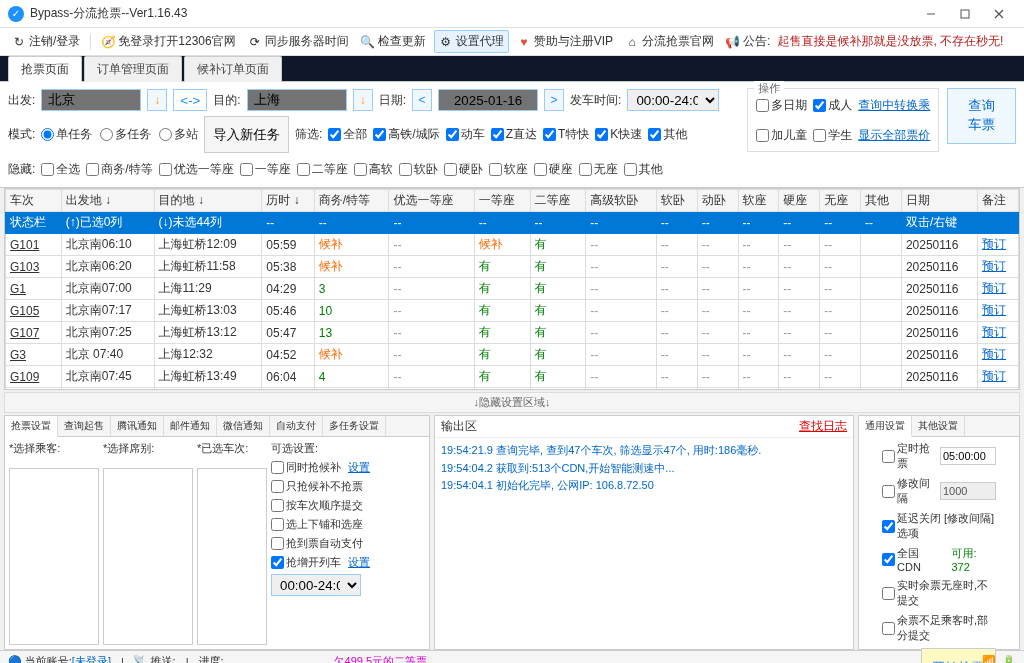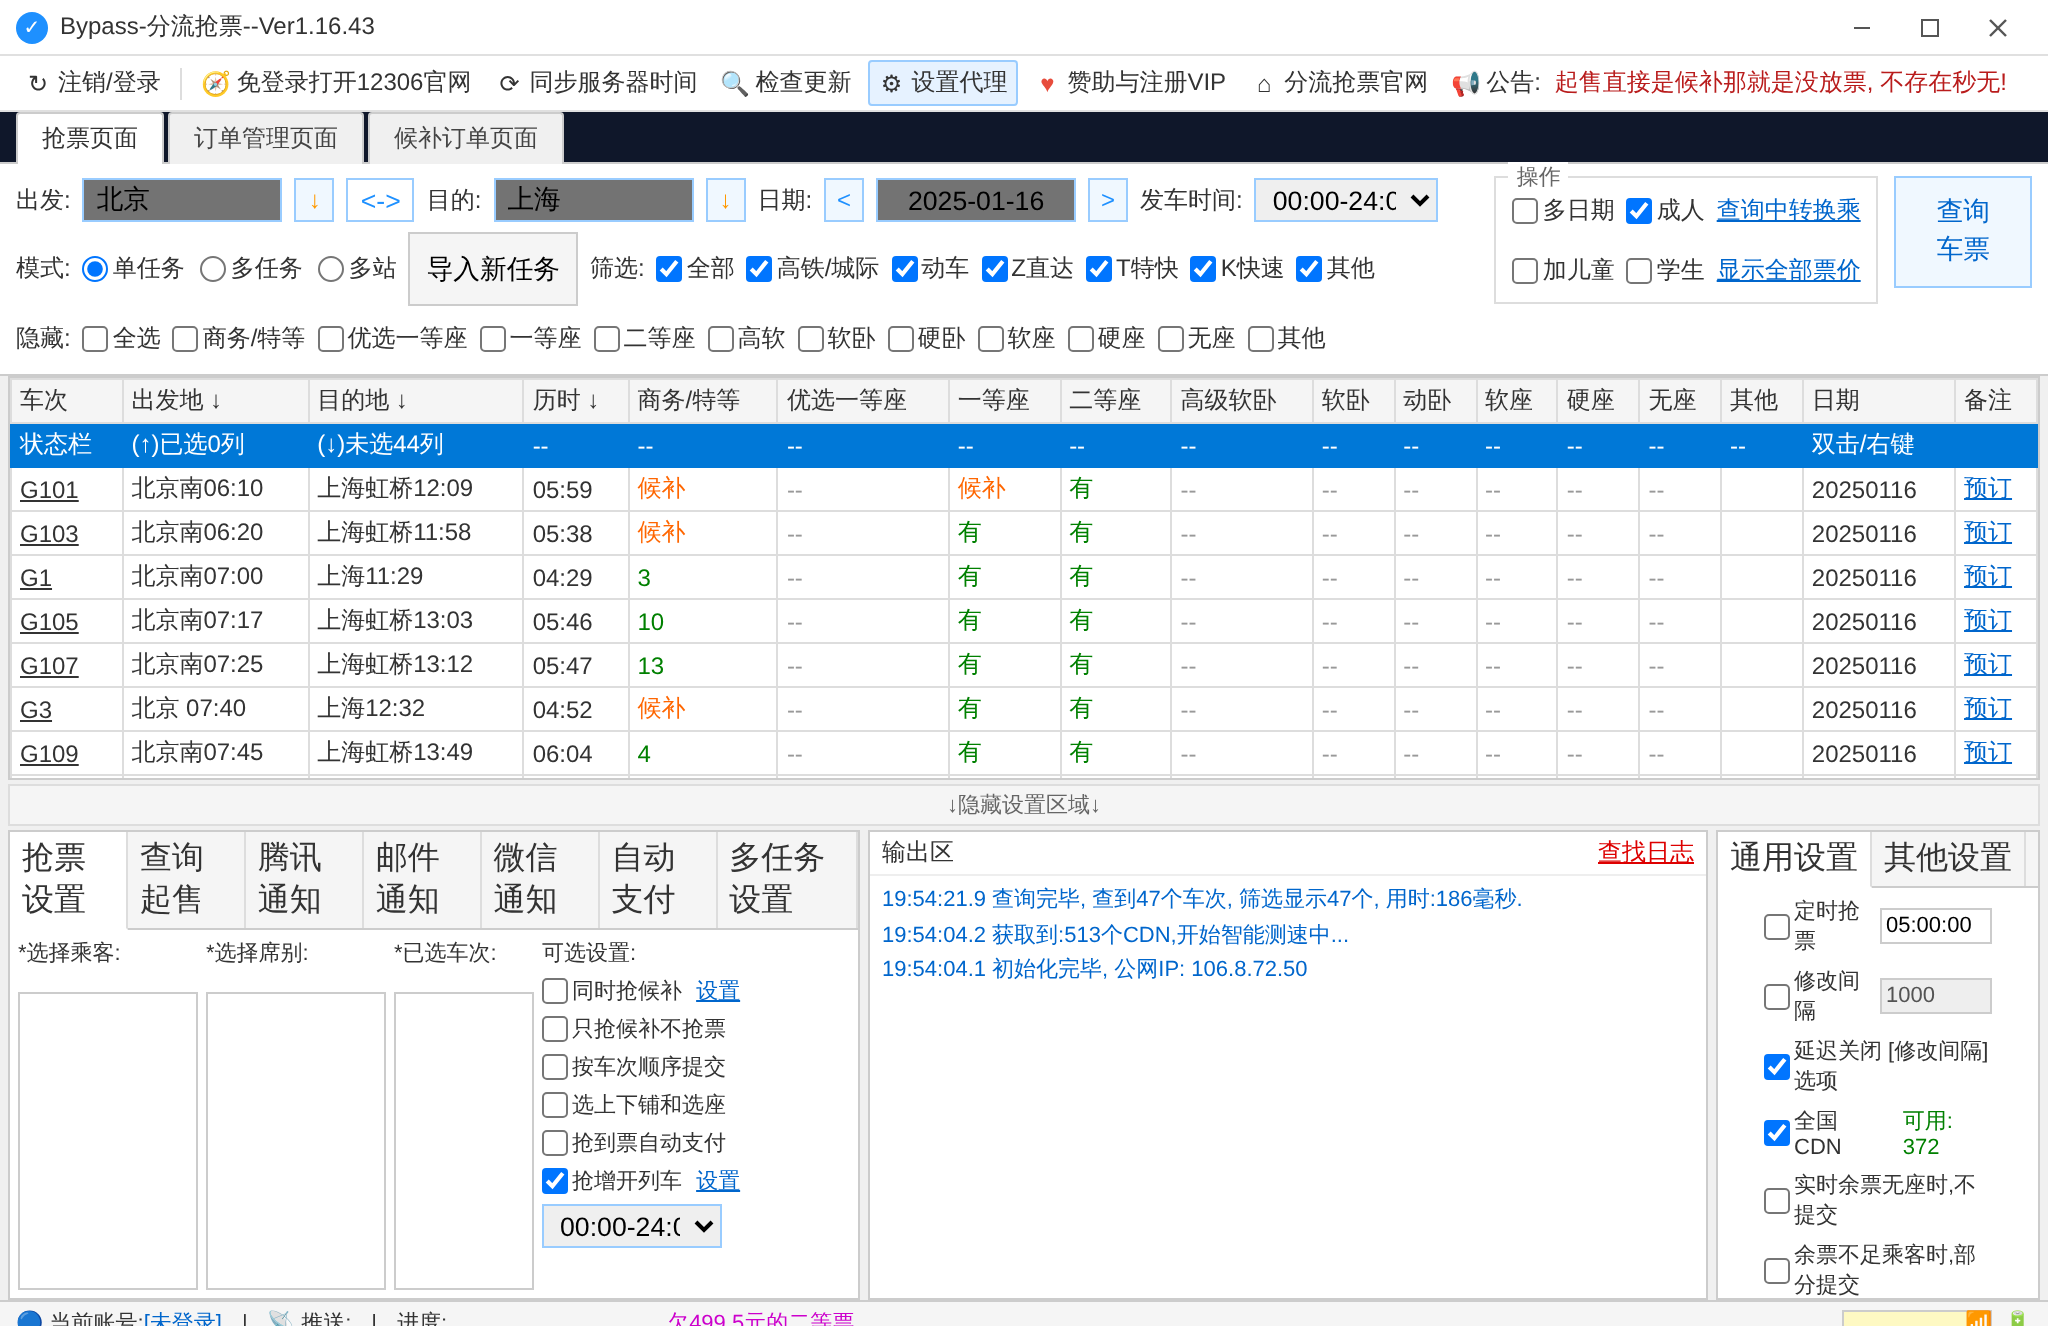--- a/index.html
+++ b/index.html
@@ -48,21 +48,21 @@
 .green { color: #008000; }
 .orange { color: #ff6600; }
 .gray { color: #999; }
 .book-link { color: #0066cc; text-decoration: underline; cursor: pointer; }
 .collapse-bar { text-align: center; padding: 2px; background: #f5f5f5; color: #666; cursor: pointer; border: 1px solid #ddd; margin: 2px 4px; font-size: 11px; }
 .bottom { display: flex; gap: 4px; padding: 0 4px; height: 235px; }
 .bottom-left { border: 1px solid #ccc; background: #fff; flex: 0 0 426px; display: flex; flex-direction: column; }
 .bottom-mid { border: 1px solid #ccc; background: #fff; flex: 1; display: flex; flex-direction: column; }
 .bottom-right { border: 1px solid #ccc; background: #fff; flex: 0 0 162px; display: flex; flex-direction: column; }
 .inner-tabs { display: flex; border-bottom: 1px solid #ccc; background: #f5f5f5; }
-.inner-tab { padding: 3px 6px; cursor: pointer; font-size: 16px; border-right: 1px solid #ddd; }
+.inner-tab { padding: 3px 6px; cursor: pointer; font-size: 10px; border-right: 1px solid #ddd; }
 .inner-tab.active { background: #fff; border-bottom: 1px solid #fff; margin-bottom: -1px; }
 .inner-body { flex: 1; padding: 4px; display: flex; gap: 4px; overflow: hidden; }
 .col-group { display: flex; flex-direction: column; gap: 12px; }
 .col-lbl { font-size: 11px; color: #333; }
 .listbox { border: 1px solid #ccc; width: 90px; flex: 1; }
 .listbox.narrow { width: 70px; }
 .opt-col { display: flex; flex-direction: column; gap: 4px; font-size: 11px; }
 .opt-col .chk { font-size: 11px; }
 .log-head { display: flex; padding: 2px 6px; border-bottom: 1px solid #eee; }
 .log-head .lt { flex: 1; }

